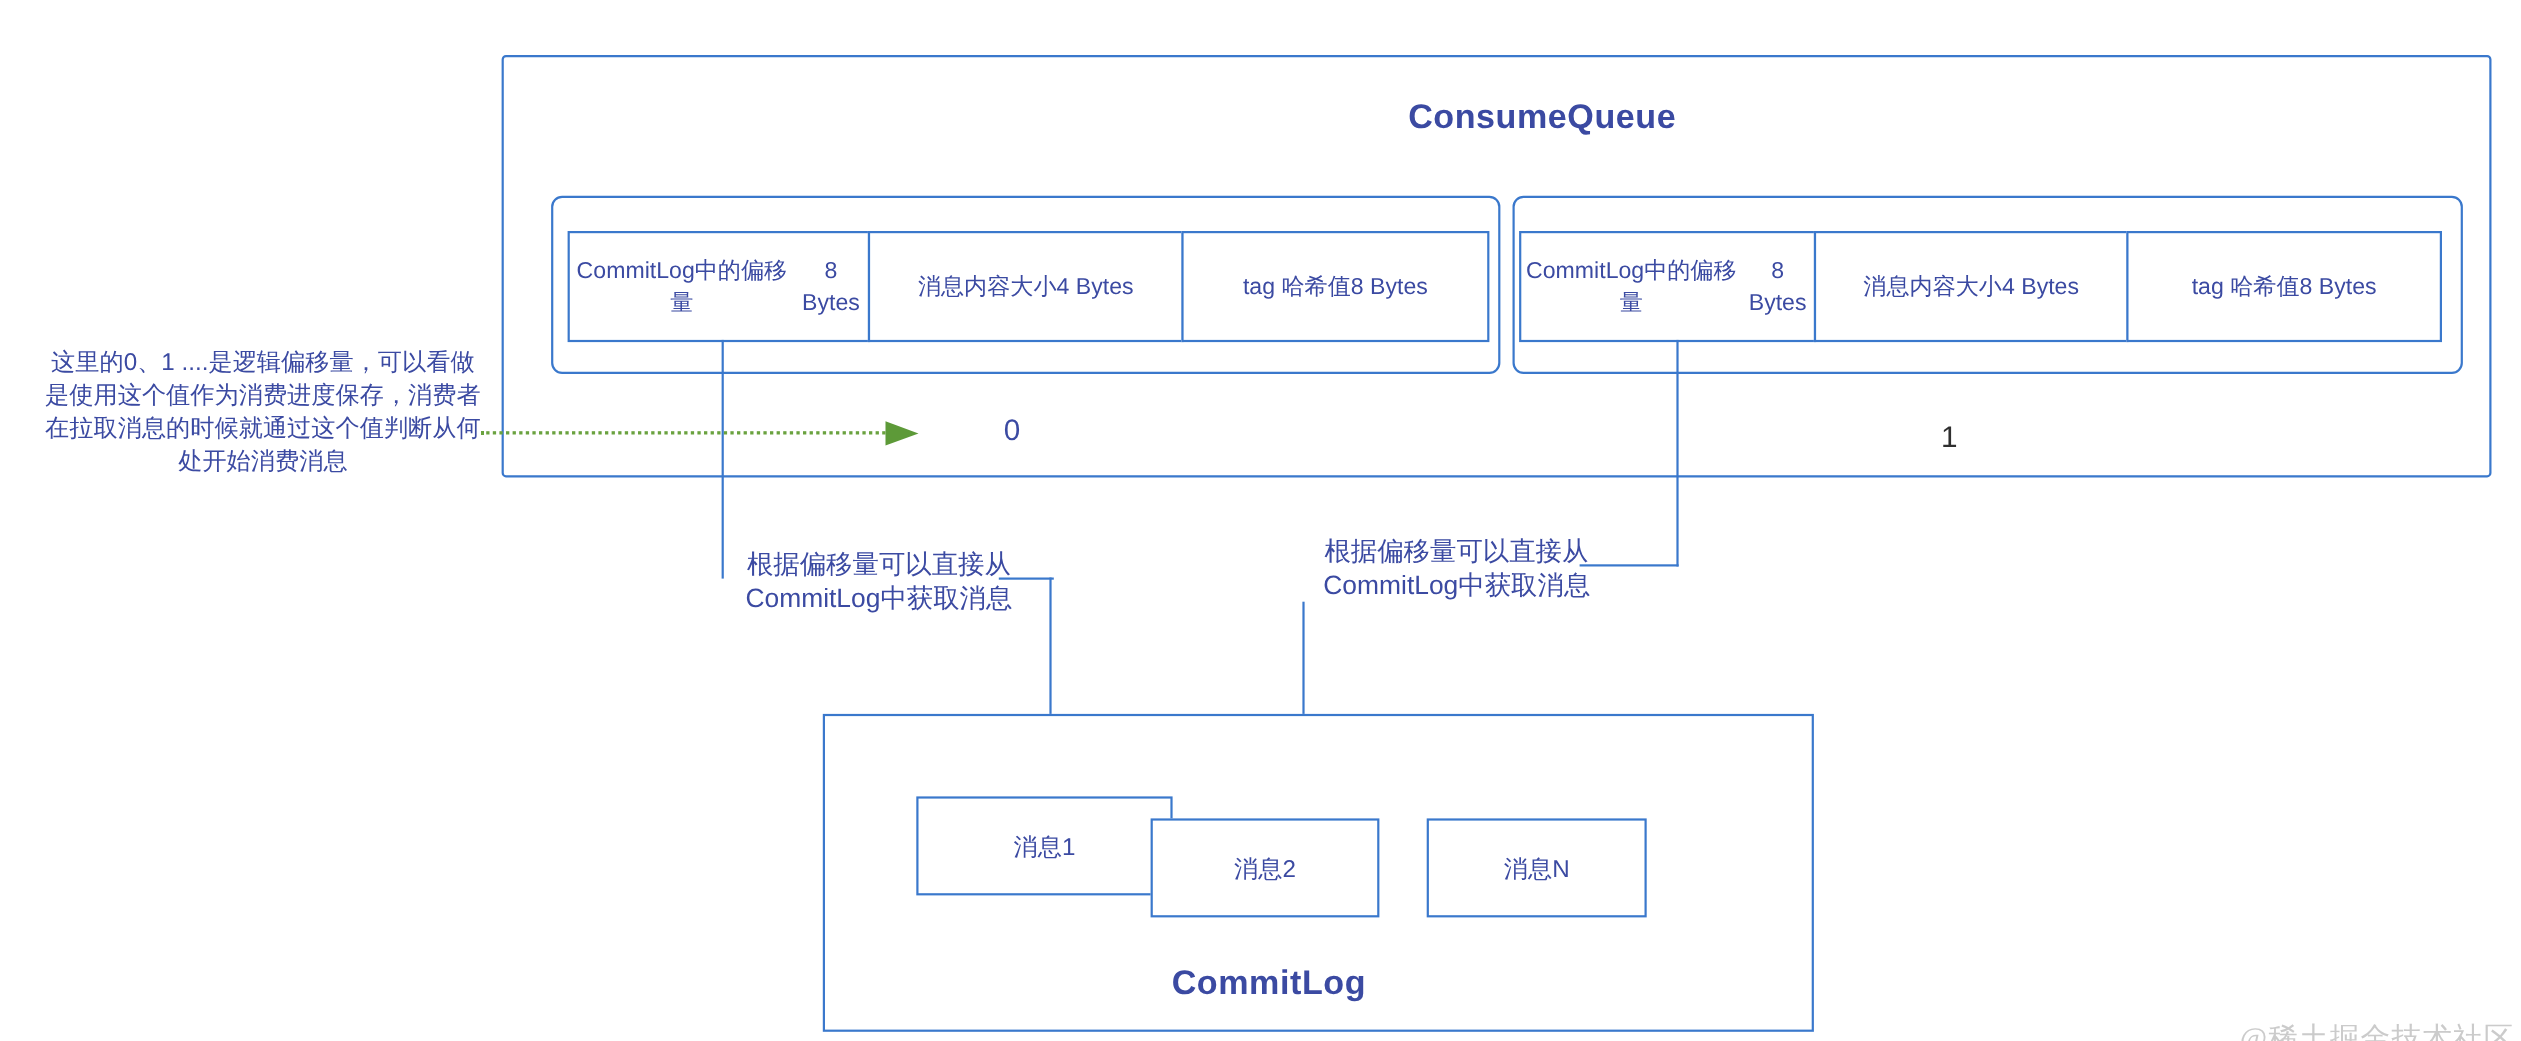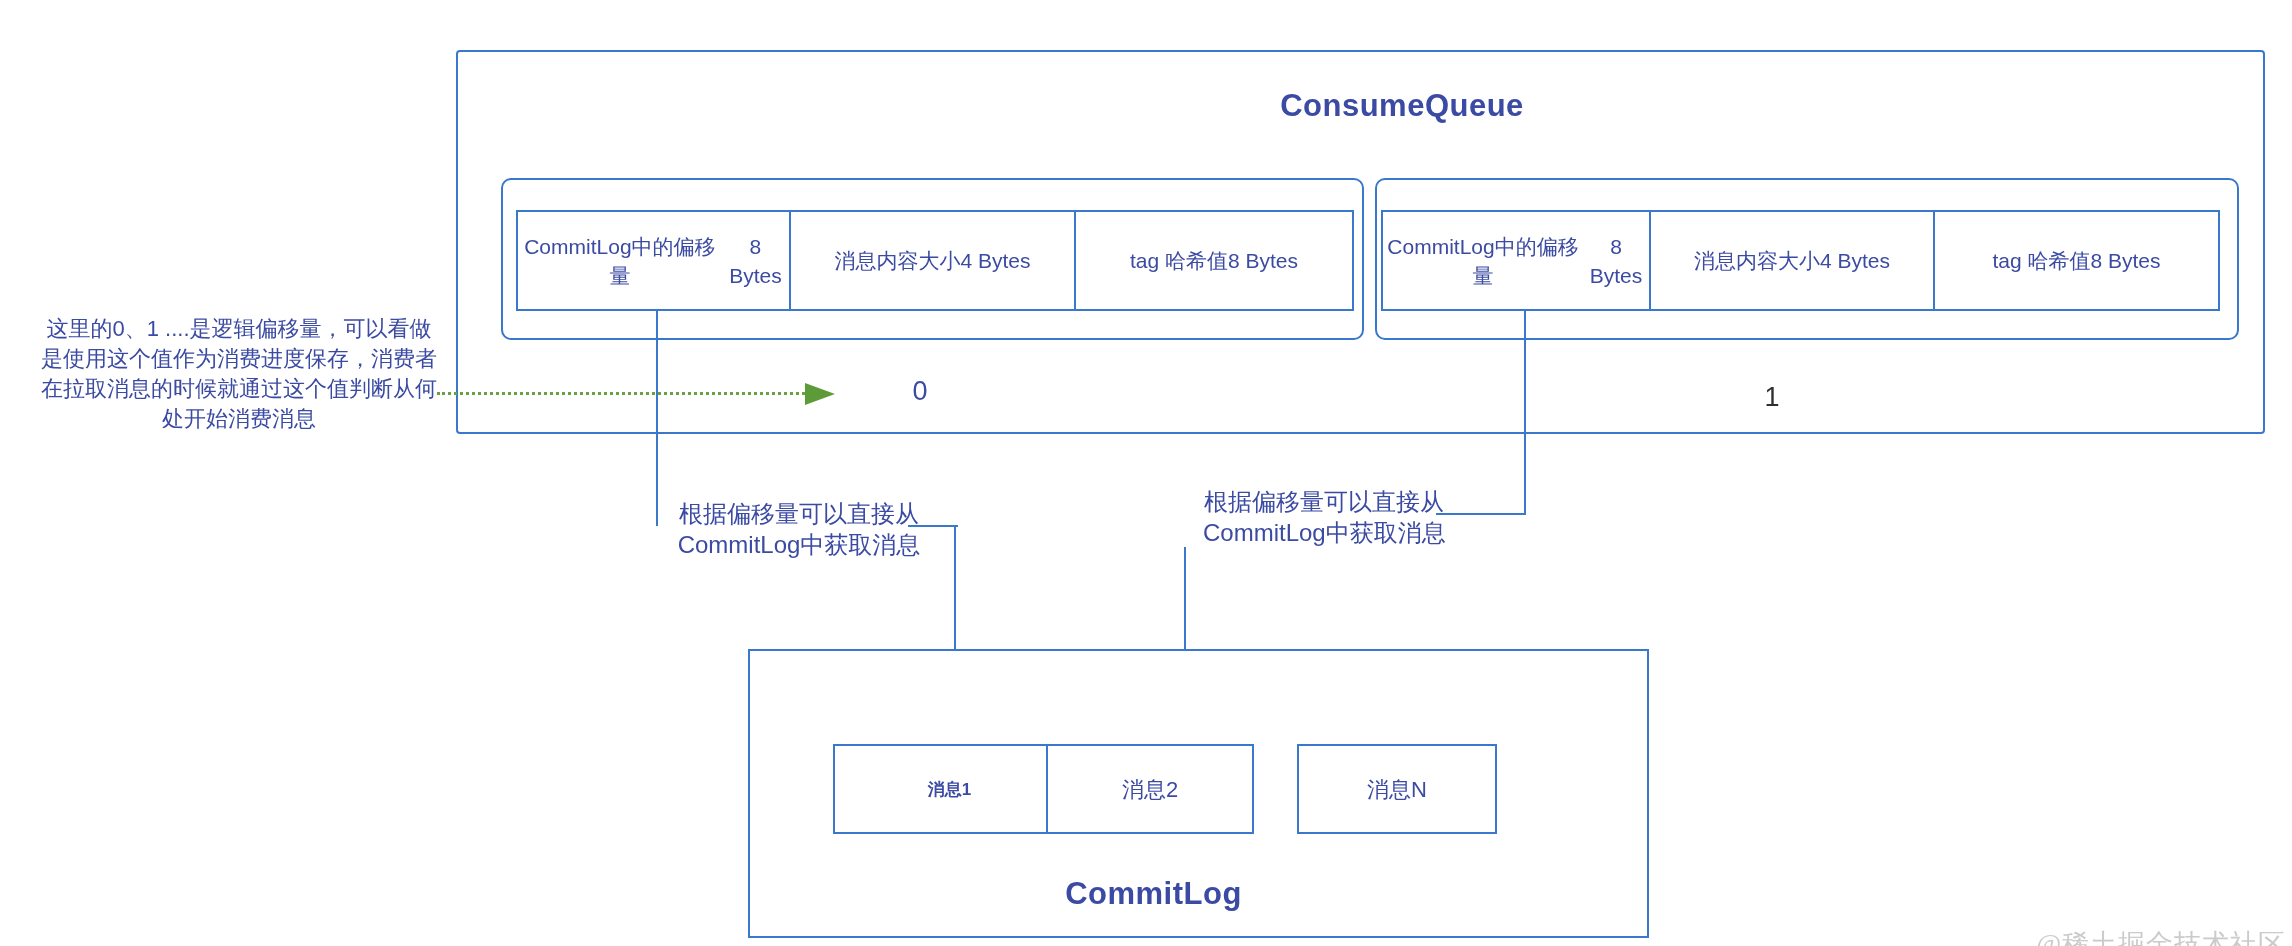--- a/index.html
+++ b/index.html
@@ -86,21 +86,21 @@
   <div class="vline" style="left:1524px;top:293px;width:2px;height:206px;"></div>
   <div class="hline" style="left:1436px;top:497px;width:90px;height:2px;"></div>
   <div class="note" style="left:1175px;top:470px;width:270px;font-size:24px;line-height:31px;">
     <div class="ln">根据偏移量可以直接从</div>
     <div class="ln">CommitLog中获取消息</div>
   </div>
   <div class="vline" style="left:1184px;top:531px;width:2px;height:182px;"></div>
   <div class="arrowdown" style="left:1175px;top:712px;"></div>
 
   <div class="box" style="left:748px;top:633px;width:901px;height:289px;"></div>
-  <div class="cell" style="left:833px;top:728px;width:233px;height:90px;font-size:17px;font-weight:bold;">
+  <div class="cell" style="left:833px;top:708px;width:233px;height:90px;font-size:22px;">
     <div>消息1</div>
   </div>
   <div class="cell" style="left:1046px;top:728px;width:208px;height:90px;font-size:22px;">
     <div>消息2</div>
   </div>
   <div class="cell" style="left:1297px;top:728px;width:200px;height:90px;font-size:22px;">
     <div>消息N</div>
   </div>
   <div class="title" style="left:748px;top:860px;width:811px;">CommitLog</div>
 

